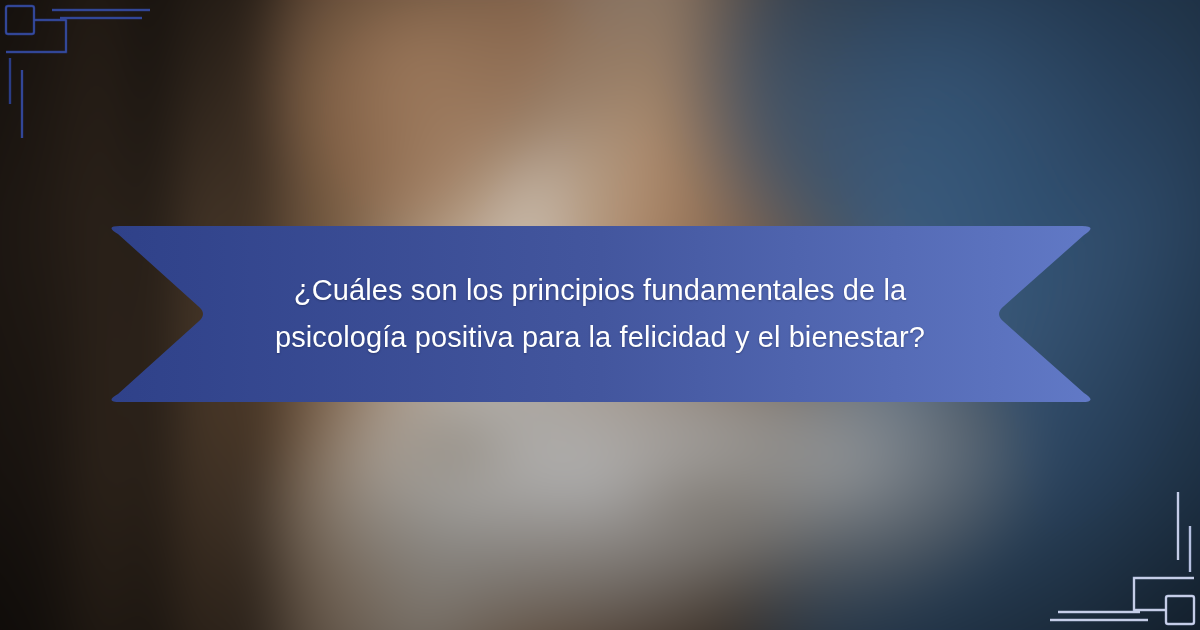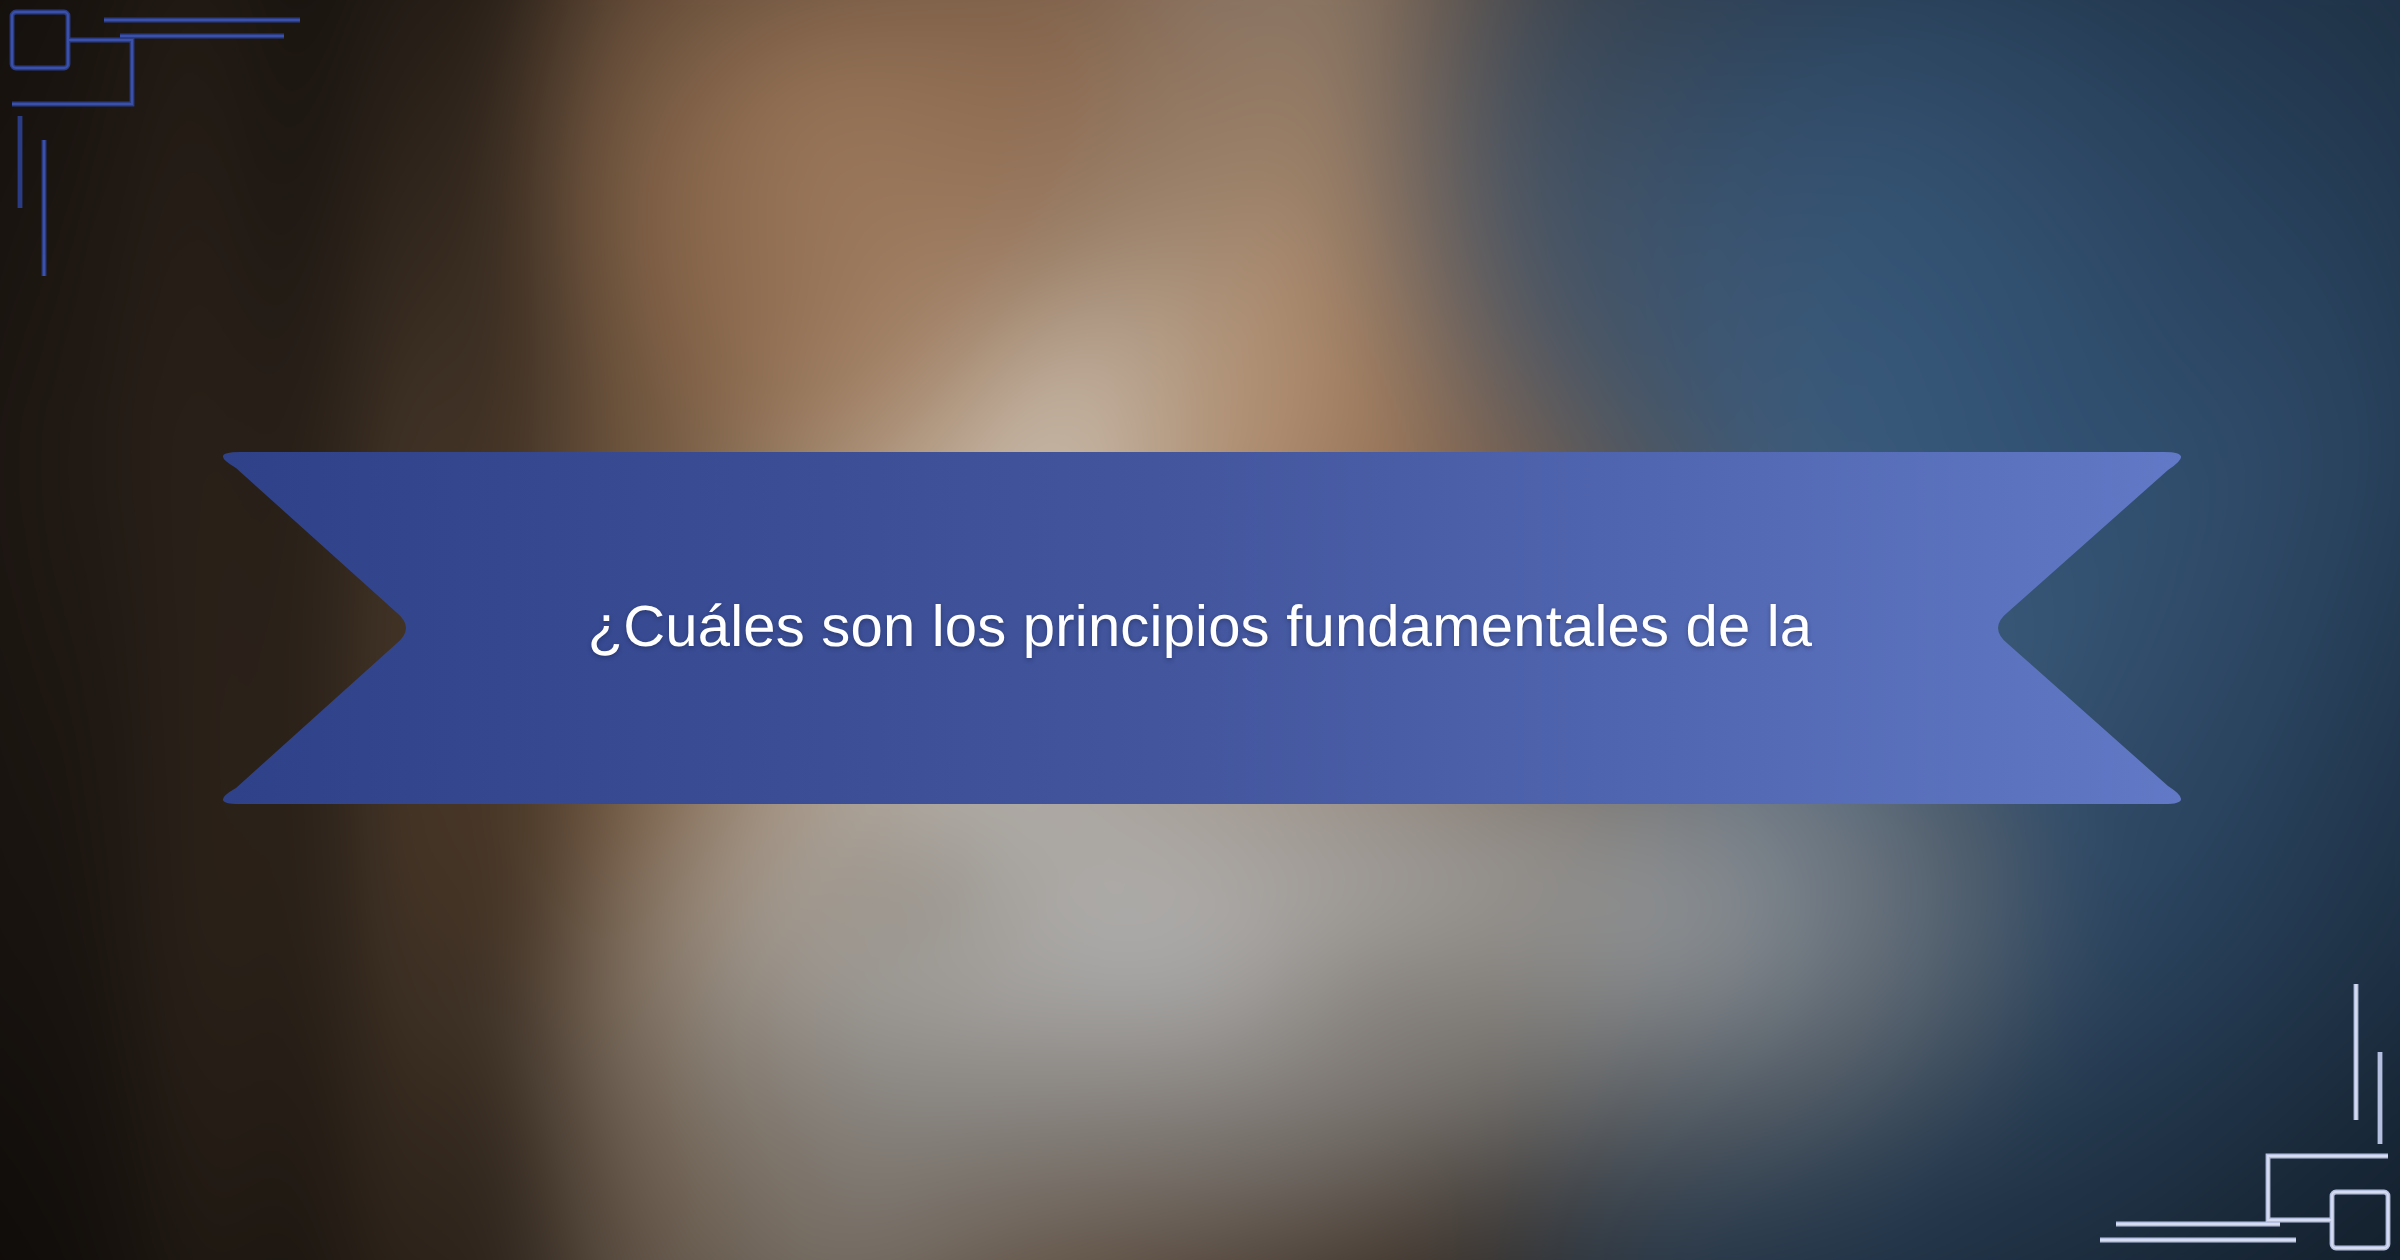--- a/index.html
+++ b/index.html
@@ -213,16 +213,17 @@
           Q 994 178 978 178
           L 16 178
           Q 0 178 14 170
           L 94 98
           Q 104 90 94 82
           Z" fill="url(#ribbonGrad)"></path>
     </svg>
 
     <div class="ribbon-text">
       <span class="line">¿Cuáles son los principios fundamentales de la</span>
+      <span class="line">psicología positiva para la felicidad y el bienestar?</span>
     </div>
   </div>
 
 </div>
 
 </body></html>

